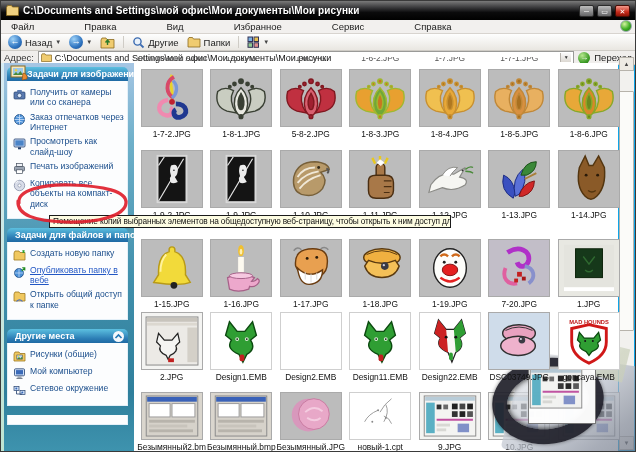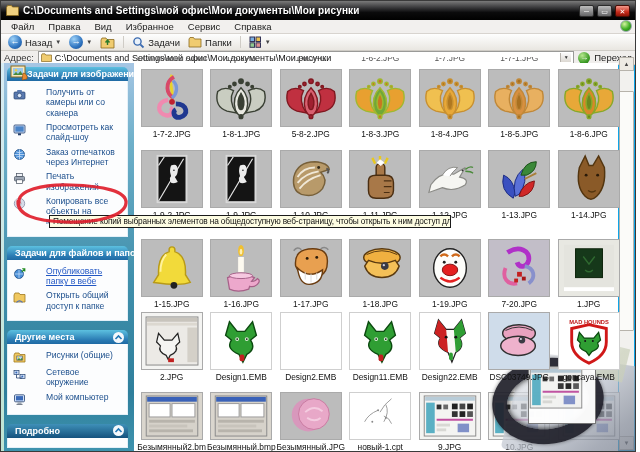--- a/index.html
+++ b/index.html
@@ -57,21 +57,21 @@
   .panels{position:absolute;left:6px;top:4px;width:121px;}
   .panel{margin-bottom:9px;}
   .panel-h{height:14px;border-radius:5px 5px 0 0;display:flex;align-items:center;
     justify-content:space-between;padding:0 4px 0 8px;
     background:linear-gradient(180deg,#5cc0e0,#2b7cb4 70%,#1f6aa4);
     color:#fff;font-size:9px;font-weight:bold;white-space:nowrap;}
   .panel-h.dark{background:linear-gradient(180deg,#3f90b8,#14527e);}
   .chev{width:11px;height:11px;border-radius:50%;background:#f4f8fc;flex:0 0 auto;
     display:flex;align-items:center;justify-content:center;}
   .panel-b{background:#fcfdfe;padding:4px 3px 5px 5px;border:1px solid #e4f0f8;border-top:none;}
-  .task{display:flex;align-items:flex-start;gap:20px;margin:2px 0 4px 0;}
+  .task{display:flex;align-items:flex-start;gap:4px;margin:2px 0 4px 0;}
   .ticon{flex:0 0 13px;height:13px;margin-top:0;}
   .tlabel{font-size:8.6px;line-height:1.2;color:#1b4e8c;}
   .task.hot .tlabel{color:#2257c4;text-decoration:underline;}
   .p1-corner{position:absolute;left:2px;top:-3px;width:20px;height:18px;}
   
   .content{position:absolute;left:133px;top:62px;right:17px;bottom:0;background:#fff;}
   .grow{position:absolute;left:3px;display:flex;width:487px;}
   .fcell{width:69.5px;display:flex;flex-direction:column;align-items:center;flex:0 0 auto;}
   .fcard{width:62px;border:1px solid #aaa;box-sizing:border-box;display:flex;
     align-items:center;justify-content:center;overflow:hidden;background:#bcbcbc;}
@@ -121,21 +121,21 @@
           <path d="M0.5,2.5 L1.5,0.5 H5.5 L6.5,2 H12.5 V10.5 H0.5 Z" fill="#f0d080" stroke="#8a6a20" stroke-width="0.8"></path>
         </svg>
     </span>
     <span class="title-text">C:\Documents and Settings\мой офис\Мои документы\Мои рисунки</span>
     <span class="win-btn btn-min">─</span>
     <span class="win-btn btn-max">▭</span>
     <span class="win-btn btn-close">✕</span>
   </div>
 
   <div class="menubar">
-    <span style="display:flex;">
+    <span style="display:flex;gap:36px;">
         <span class="menu-item">Файл</span>
         <span class="menu-item">Правка</span>
         <span class="menu-item">Вид</span>
         <span class="menu-item">Избранное</span>
         <span class="menu-item">Сервис</span>
         <span class="menu-item">Справка</span>
       </span>
   </div>
   <div class="menu-orb"></div>
 
@@ -154,21 +154,21 @@
           <path d="M1,4 L2,2 H6 L7,3.5 H14 V12 H1 Z" fill="#f0cc70" stroke="#8a6a20" stroke-width="0.8"></path>
           <path d="M7.5,9 V4.5 M5.5,6.5 L7.5,4 L9.5,6.5" stroke="#2a7a2a" stroke-width="1.4" fill="none"></path>
         </svg>
     </span>
     <span class="tb-sep"></span>
     <span class="tb-btn">
       <svg width="13" height="13" viewBox="0 0 13 13">
           <circle cx="5.5" cy="5.5" r="3.6" fill="#eaf2fa" stroke="#3a6ab0" stroke-width="1.4"></circle>
           <path d="M8.3,8.3 L11.5,11.5" stroke="#3a6ab0" stroke-width="1.8"></path>
         </svg>
-      <span>Задачи</span>
+      <span>Другие</span>
     </span>
     <span class="tb-btn">
       <svg width="14" height="12" viewBox="0 0 14 12">
           <path d="M1,3 L2,1.5 H5.5 L6.5,3 H13 V11 H1 Z" fill="#f0cc70" stroke="#8a6a20" stroke-width="0.8"></path>
         </svg>
       <span>Папки</span>
     </span>
     <span class="tb-sep"></span>
     <span class="tb-btn">
       <svg width="13" height="12" viewBox="0 0 13 12">
@@ -205,32 +205,32 @@
             <div class="task">
               <span class="ticon"><svg width="13" height="13" viewBox="0 0 13 13">
                   <rect x="1" y="4" width="11" height="7" rx="1" fill="#5a7ab0" stroke="#23406e" stroke-width=".7"></rect>
                   <circle cx="6.5" cy="7.5" r="2.2" fill="#dce8f8" stroke="#23406e" stroke-width=".7"></circle>
                   <rect x="4" y="2" width="5" height="2.6" rx="1" fill="#5a7ab0"></rect>
                 </svg></span>
               <span class="tlabel">Получить от камеры или со сканера</span>
             </div>
             <div class="task">
               <span class="ticon"><svg width="13" height="13" viewBox="0 0 13 13">
+                  <circle cx="6.5" cy="6.5" r="5" fill="#4a90d8" stroke="#1c4a80" stroke-width=".8"></circle>
+                  <path d="M1.5,6.5h10M6.5,1.5v10M3,3.8q3.5,2 7,0M3,9.2q3.5,-2 7,0" stroke="#dbeafc" fill="none" stroke-width=".7"></path>
+                </svg></span>
+              <span class="tlabel">Заказ отпечатков через Интернет</span>
+            </div>
+            <div class="task">
+              <span class="ticon"><svg width="13" height="13" viewBox="0 0 13 13">
                   <rect x="1" y="2" width="11" height="8" rx="1" fill="#cfe0f8" stroke="#23406e" stroke-width=".8"></rect>
                   <rect x="2.3" y="3.3" width="8.4" height="5.4" fill="#4a84c8"></rect>
                   <rect x="5" y="10.3" width="3" height="2" fill="#23406e"></rect>
                 </svg></span>
               <span class="tlabel">Просмотреть как слайд-шоу</span>
-            </div>
-            <div class="task">
-              <span class="ticon"><svg width="13" height="13" viewBox="0 0 13 13">
-                  <circle cx="6.5" cy="6.5" r="5" fill="#4a90d8" stroke="#1c4a80" stroke-width=".8"></circle>
-                  <path d="M1.5,6.5h10M6.5,1.5v10M3,3.8q3.5,2 7,0M3,9.2q3.5,-2 7,0" stroke="#dbeafc" fill="none" stroke-width=".7"></path>
-                </svg></span>
-              <span class="tlabel">Заказ отпечатков через Интернет</span>
             </div>
             <div class="task">
               <span class="ticon"><svg width="13" height="13" viewBox="0 0 13 13">
                   <rect x="3.5" y="1.5" width="6" height="3" fill="#eef1f6" stroke="#46505e" stroke-width=".7"></rect>
                   <rect x="1.5" y="4.5" width="10" height="4.5" rx="1" fill="#9aa4b2" stroke="#46505e" stroke-width=".7"></rect>
                   <rect x="3.5" y="7.8" width="6" height="3.6" fill="#fff" stroke="#46505e" stroke-width=".7"></rect>
                 </svg></span>
               <span class="tlabel">Печать изображений</span>
             </div>
             <div class="task">
@@ -248,20 +248,27 @@
               <circle cx="7" cy="6.3" r="1.2" fill="#f0d040"></circle>
               <path d="M4,11l3,-3 2,2 2.5,-3 2.5,4z" fill="#4a8a3a"></path>
               <path d="M14,9 q5,1 4,6 l-5,1z" fill="#e88a30" stroke="#8a4a10" stroke-width=".6"></path>
             </svg></span>
         </div>
         <div class="panel">
           <div class="panel-h">
             <span>Задачи для файлов и папок</span>
           </div>
           <div class="panel-b">
+            <div class="task">
+              <span class="ticon"><svg width="13" height="13" viewBox="0 0 13 13">
+                  <path d="M1,4 l1,-2h4l1,1.5h5V11H1z" fill="#f0c860" stroke="#a07820" stroke-width=".8"></path>
+                  <path d="M9.5,1.5l2,2m-2,0l2,-2" stroke="#30a030" stroke-width="1.2"></path>
+                </svg></span>
+              <span class="tlabel">Создать новую папку</span>
+            </div>
             <div class="task hot">
               <span class="ticon"><svg width="13" height="13" viewBox="0 0 13 13">
                   <circle cx="6" cy="7" r="4.5" fill="#4a90d8" stroke="#1c4a80" stroke-width=".8"></circle>
                   <path d="M1.5,7h9M6,2.5v9" stroke="#cfe4fa" stroke-width=".7"></path>
                   <path d="M8.8,4.8l3,-3m0,2.6v-2.6h-2.6" stroke="#1f8a1f" stroke-width="1.1" fill="none"></path>
                 </svg></span>
               <span class="tlabel">Опубликовать папку в вебе</span>
             </div>
             <div class="task">
               <span class="ticon"><svg width="13" height="13" viewBox="0 0 13 13">
@@ -286,48 +293,40 @@
               <span class="ticon"><svg width="13" height="13" viewBox="0 0 13 13">
                   <path d="M1,4 l1,-2h4l1,1.5h5V11H1z" fill="#f0c860" stroke="#a07820" stroke-width=".8"></path>
                   <rect x="3.8" y="5" width="5.6" height="4.2" fill="#bcd8f0" stroke="#555" stroke-width=".6"></rect>
                   <circle cx="5.4" cy="6.4" r=".8" fill="#f0e040"></circle>
                   <path d="M4,9l2,-2 1.5,1.5 1.5,-2 0.5,2.5z" fill="#4a8a3a"></path>
                 </svg></span>
               <span class="tlabel">Рисунки (общие)</span>
             </div>
             <div class="task">
               <span class="ticon"><svg width="13" height="13" viewBox="0 0 13 13">
+                  <rect x="1.5" y="1.8" width="10" height="7" rx="1" fill="#cfe0f8" stroke="#23406e" stroke-width=".8"></rect>
+                  <rect x="3" y="3.1" width="7" height="4.3" fill="#3a6ab8"></rect>
+                  <rect x="4.5" y="9.3" width="4" height="1.6" fill="#9aa4b2"></rect>
+                  <rect x="3.5" y="10.9" width="6" height="1" fill="#6a7482"></rect>
+                </svg></span>
+              <span class="tlabel">Мой компьютер</span>
+            </div>
+            <div class="task">
+              <span class="ticon"><svg width="13" height="13" viewBox="0 0 13 13">
                   <rect x="1" y="2.5" width="5" height="4" fill="#cfe0f8" stroke="#23406e" stroke-width=".7"></rect>
                   <rect x="7" y="6.5" width="5" height="4" fill="#cfe0f8" stroke="#23406e" stroke-width=".7"></rect>
                   <path d="M3.5,6.5v3.5h5.5" stroke="#23406e" fill="none" stroke-width=".8"></path>
                   <circle cx="3.3" cy="4.4" r="1" fill="#3a6ab8"></circle>
                   <circle cx="9.3" cy="8.4" r="1" fill="#3a6ab8"></circle>
                 </svg></span>
               <span class="tlabel">Сетевое окружение</span>
             </div>
-            <div class="task">
-              <span class="ticon"><svg width="13" height="13" viewBox="0 0 13 13">
-                  <rect x="1.5" y="1.8" width="10" height="7" rx="1" fill="#cfe0f8" stroke="#23406e" stroke-width=".8"></rect>
-                  <rect x="3" y="3.1" width="7" height="4.3" fill="#3a6ab8"></rect>
-                  <rect x="4.5" y="9.3" width="4" height="1.6" fill="#9aa4b2"></rect>
-                  <rect x="3.5" y="10.9" width="6" height="1" fill="#6a7482"></rect>
-                </svg></span>
-              <span class="tlabel">Мой компьютер</span>
-            </div>
           </div>
         </div>
         <div class="panel">
-          <div class="panel-h dark">
-            <span>Подробно</span>
-            <span class="chev">
-              <svg width="9" height="7" viewBox="0 0 9 7">
-                <path d="M1.5,5 4.5,2 7.5,5" fill="none" stroke="#2276b4" stroke-width="1.6"></path>
-              </svg>
-            </span>
-          </div>
           <div class="panel-b"></div>
         </div>
       </div>
   </div>
 
   <div class="content">
       <div class="cliprow" style="top: -6px;">
         <span class="cliplabel" style="margin-top: -4px;">Downloaded Albums</span>
         <span class="cliplabel" style="margin-top: -4px;">1-5.JPG</span>
         <span class="cliplabel" style="margin-top: -4px;">1-6.JPG</span>

